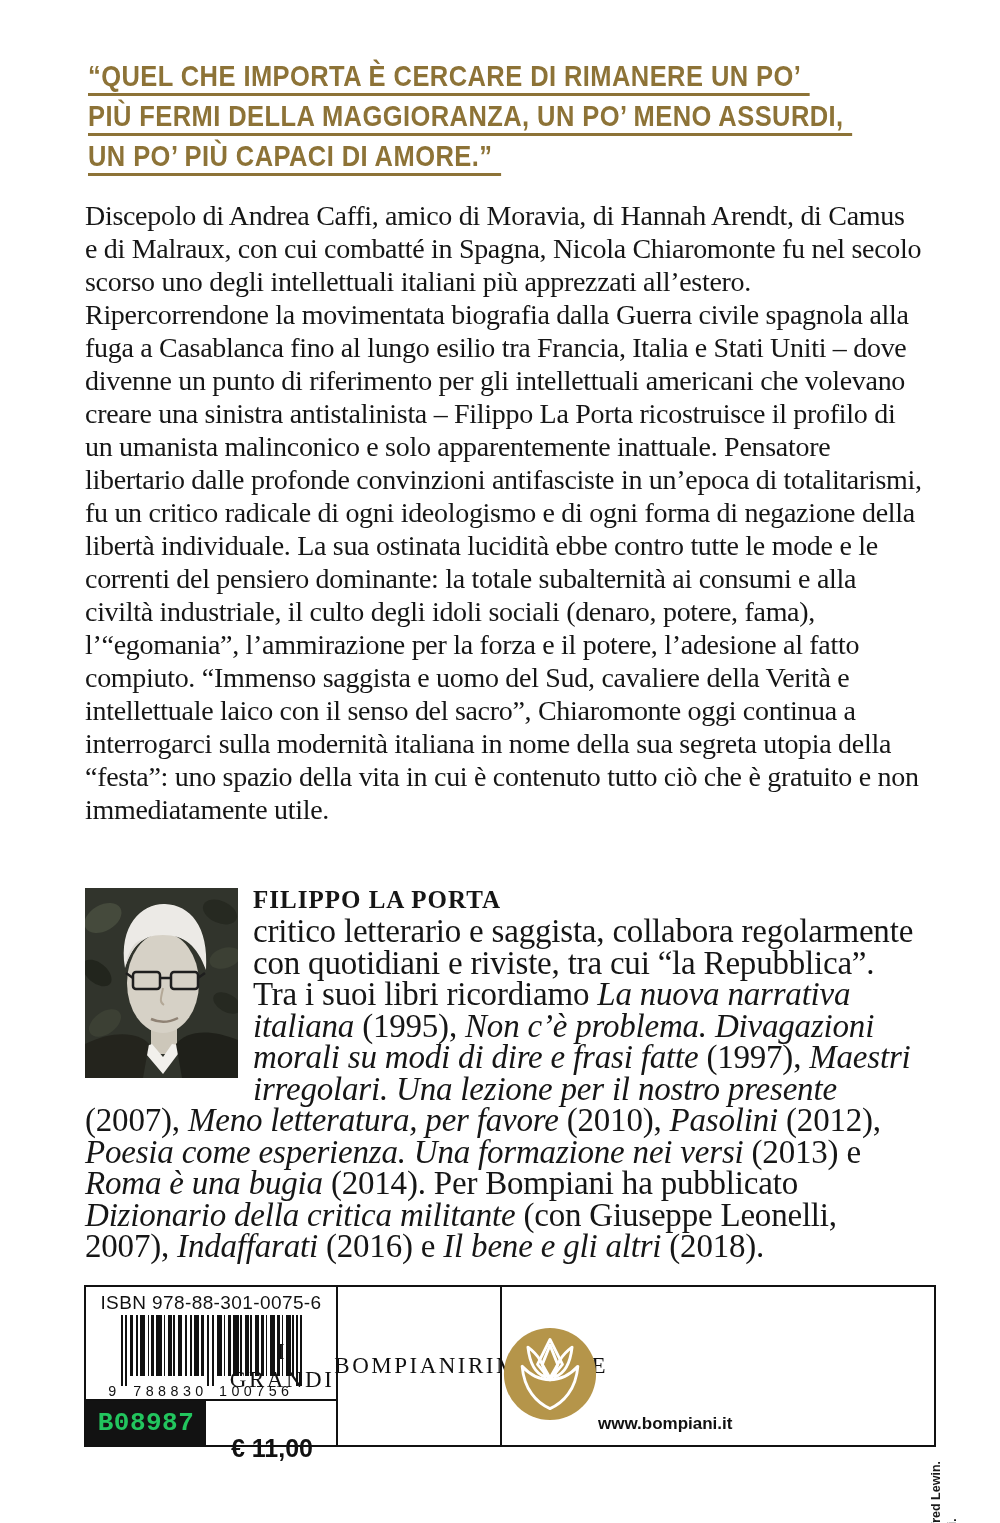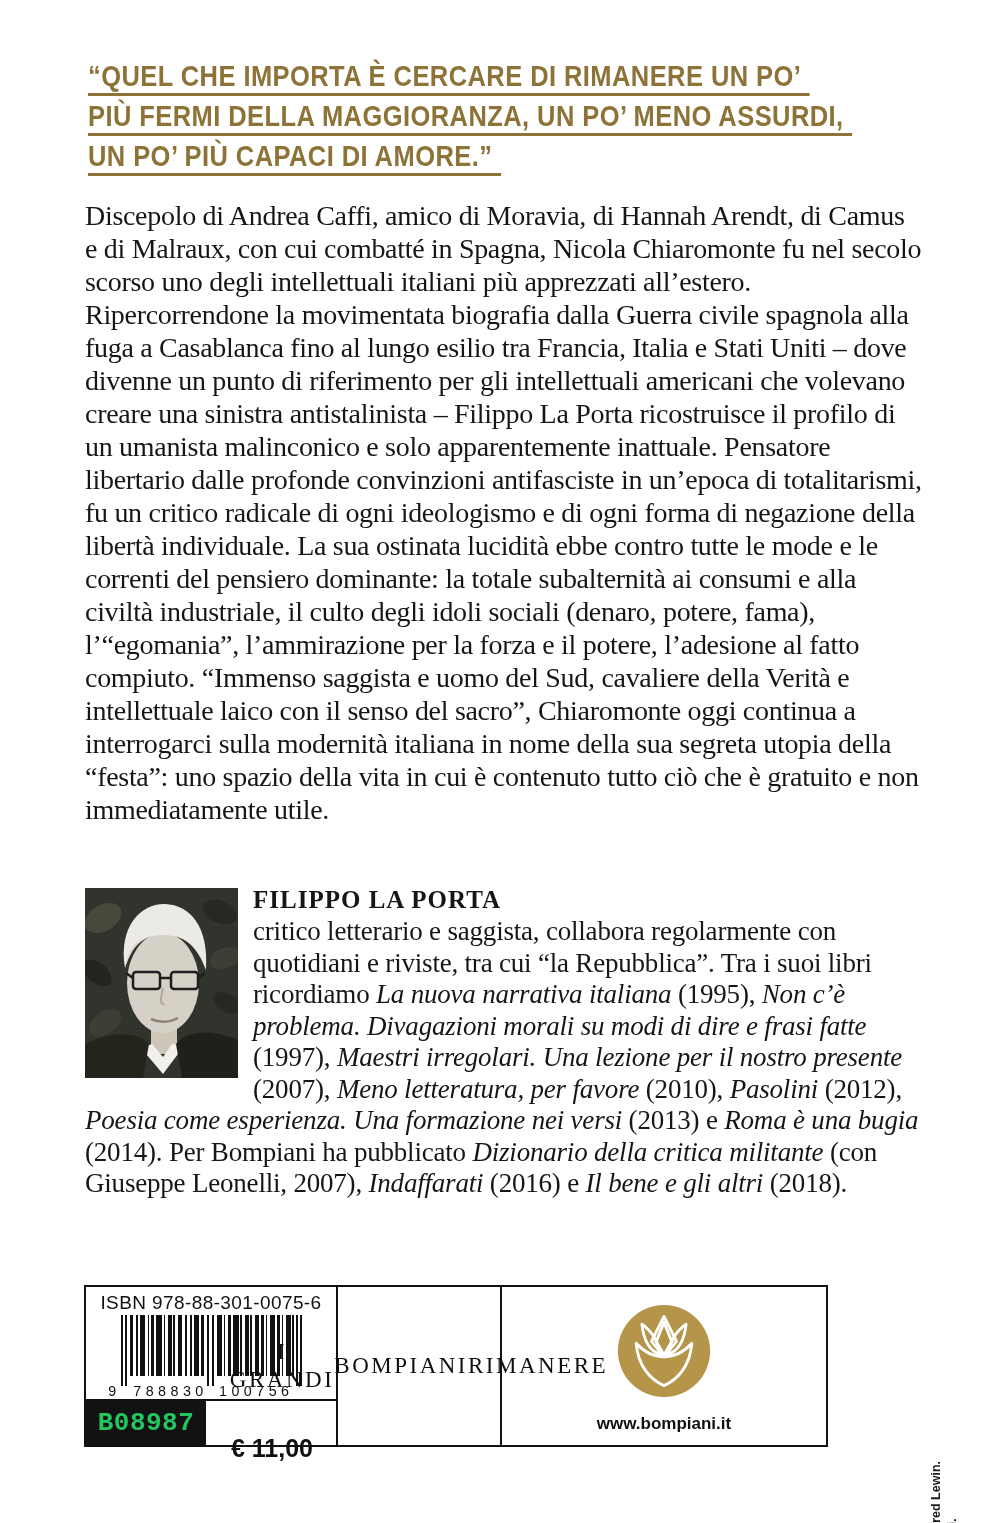--- a/index.html
+++ b/index.html
@@ -23,26 +23,26 @@
   .synopsis {
     position:absolute; top:199px; left:85px; width:838px;
     font-size:28px; line-height:33px; letter-spacing:-.3px;
   }
   .syn-heading { letter-spacing:.2px; }
 
   
   .author { position:absolute; top:884px; left:85px; width:840px; }
   .photo { float:left; width:153px; height:190px; margin:4px 15px 4px 0; display:block; }
   .author-name { font-size:25px; line-height:32px; letter-spacing:1px;font-weight:bold; }
-  .author-bio  { font-size:27px; line-height:31.5px; letter-spacing:-.2px; }
+  .author-bio  { font-size:33px; line-height:31.5px; letter-spacing:-.2px; }
   .author-bio .it { font-style:italic; }
 
   
   .strip {
-    position:absolute; top:1285px; left:84px; width:744px; height:162px;
+    position:absolute; top:1285px; left:84px; width:852px; height:162px;
     border:2px solid #111; display:flex; background:#fff;
   }
   .cell { border-right:2px solid #111; height:100%; }
   .cell:last-child { border-right:none; }
 
   .barcode-cell { width:252px; display:flex; flex-direction:column; }
   .isbn {
     font-family:"Liberation Sans", sans-serif; font-size:19px; letter-spacing:.4px;
     text-align:center; margin-top:5px; color:#111;
   }
@@ -55,21 +55,21 @@
   .price {
     flex:1; border-left:2px solid #111; display:flex; align-items:center; justify-content:center;
     font-family:"Liberation Sans", sans-serif; font-weight:700; font-size:25px; color:#111;margin-top:47px;
   }
 
   .series-cell {
     width:164px; display:flex; flex-direction:row; justify-content:center; align-items:center;
     font-size:23px; line-height:28px; letter-spacing:2.5px; color:#111; text-align:center;
   }
 
-  .logo-cell { width:160px; display:flex; flex-direction:column; align-items:center; }
+  .logo-cell { width:160px; display:flex; align-items:center; }
   .logo-cell:last-child { width:auto; flex:1; }
   .logo-cell svg { width:96px; height:96px; margin-top:16px; }
   .url {
     margin-top:auto; margin-bottom:11px;
     font-family:"Liberation Sans", sans-serif; font-weight:700; font-size:17px; color:#111;
   }
 
   
   .credits {
     position:absolute; right:40px; bottom:62px;

